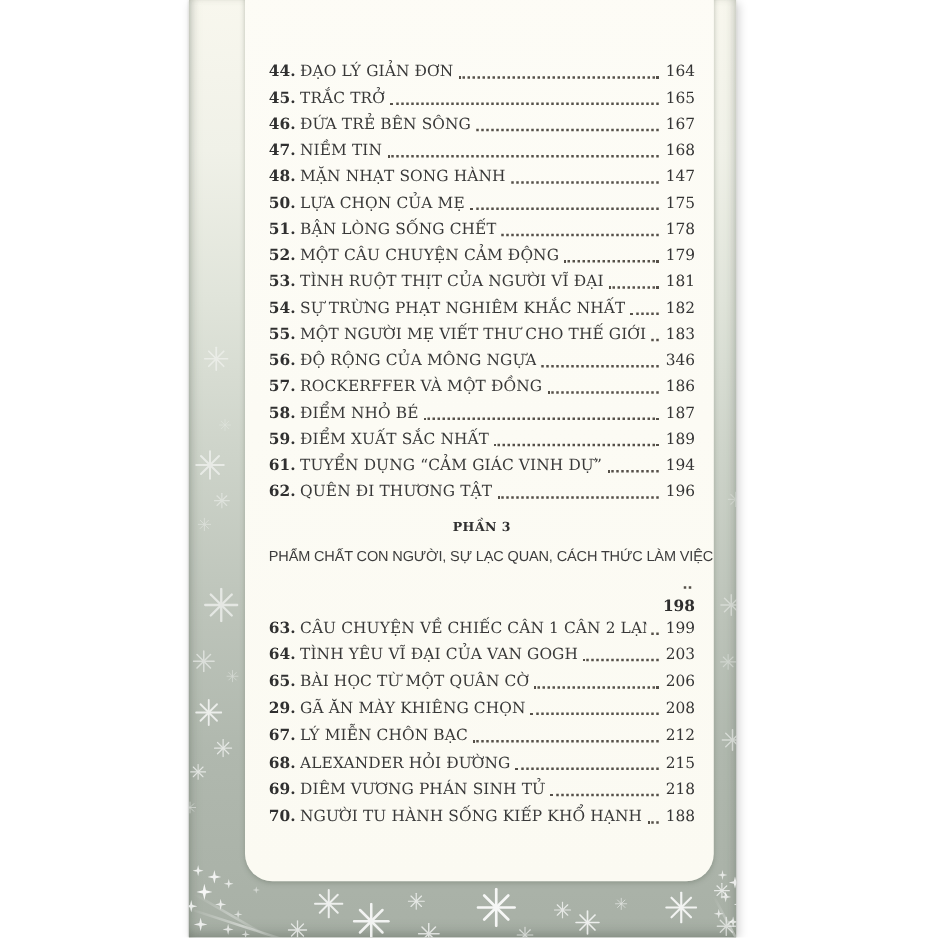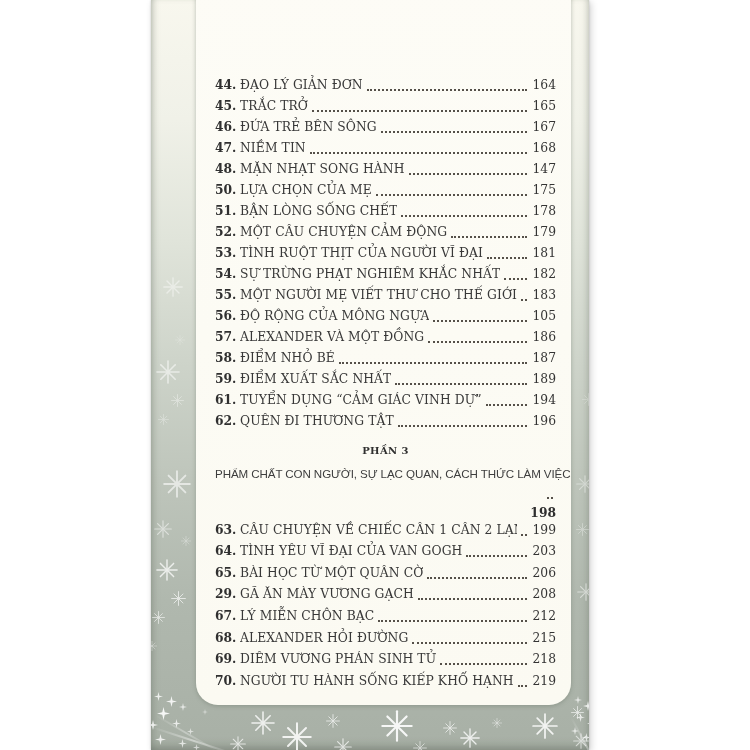--- a/index.html
+++ b/index.html
@@ -16,21 +16,21 @@
   .deco{position:absolute;z-index:1;}
   .streak{position:absolute;z-index:1;height:2px;border-radius:2px;
     background:linear-gradient(90deg,rgba(255,255,255,0),rgba(255,255,255,.9),rgba(255,255,255,0));}
   .panel{
     position:absolute;left:45px;top:-30px;width:375px;height:735px;z-index:2;
     background:linear-gradient(180deg,#fdfcf6 0%,#fbfaf2 100%);
     border-radius:22px;
     box-shadow:0 1px 4px rgba(105,115,103,.45);
   }
   .toc{position:absolute;left:45px;top:46px;width:375px;z-index:3;
-    padding:0 15px 0 19px;color:#383838;margin-top:28px;}
+    padding:0 15px 0 19px;color:#383838;}
   .row{display:flex;align-items:flex-end;height:21px;font-size:12.3px;line-height:20px;}
   .rows-b .row{height:21.6px;align-items:flex-end;}
   .row .num{flex:0 0 25px;width:25px;font-weight:bold;color:#303030;}
   .row .title{white-space:nowrap;overflow:hidden;flex:0 1 auto;letter-spacing:.1px;}
   .row .dots{flex:1 1 auto;min-width:6px;border-bottom:2px dotted #555049;margin:0 3px 4px 4px;}
   .row .page-num{flex:0 0 auto;text-align:right;min-width:26px;color:#343434;}
   .section-row .title,.section-row .page-num{font-weight:bold;color:#2e2e2e;}
   .part-head{margin-top:8px;height:24px;line-height:24px;text-align:center;
     font-weight:bold;font-size:10px;letter-spacing:.4px;color:#2f2f2f;}
   .part-sub{margin-top:2px;height:17px;line-height:17px;text-align:center;white-space:nowrap;
@@ -125,25 +125,25 @@
           <div class="row">
             <span class="num">55.</span>
             <span class="title">MỘT NGƯỜI MẸ VIẾT THƯ CHO THẾ GIỚI</span>
             <span class="dots"></span>
             <span class="page-num">183</span>
           </div>
           <div class="row">
             <span class="num">56.</span>
             <span class="title">ĐỘ RỘNG CỦA MÔNG NGỰA</span>
             <span class="dots"></span>
-            <span class="page-num">105</span>
+            <span class="page-num">346</span>
           </div>
           <div class="row">
             <span class="num">57.</span>
-            <span class="title">ALEXANDER VÀ MỘT ĐỒNG</span>
+            <span class="title">ROCKERFFER VÀ MỘT ĐỒNG</span>
             <span class="dots"></span>
             <span class="page-num">186</span>
           </div>
           <div class="row">
             <span class="num">58.</span>
             <span class="title">ĐIỂM NHỎ BÉ</span>
             <span class="dots"></span>
             <span class="page-num">187</span>
           </div>
           <div class="row">
@@ -186,21 +186,21 @@
             <span class="page-num">203</span>
           </div>
           <div class="row">
             <span class="num">65.</span>
             <span class="title">BÀI HỌC TỪ MỘT QUÂN CỜ</span>
             <span class="dots"></span>
             <span class="page-num">206</span>
           </div>
           <div class="row">
             <span class="num">29.</span>
-            <span class="title">GÃ ĂN MÀY VƯƠNG GẠCH</span>
+            <span class="title">GÃ ĂN MÀY KHIÊNG CHỌN</span>
             <span class="dots"></span>
             <span class="page-num">208</span>
           </div>
           <div class="row">
             <span class="num">67.</span>
             <span class="title">LÝ MIỄN CHÔN BẠC</span>
             <span class="dots"></span>
             <span class="page-num">212</span>
           </div>
           <div class="row">
@@ -212,21 +212,21 @@
           <div class="row">
             <span class="num">69.</span>
             <span class="title">DIÊM VƯƠNG PHÁN SINH TỬ</span>
             <span class="dots"></span>
             <span class="page-num">218</span>
           </div>
           <div class="row">
             <span class="num">70.</span>
             <span class="title">NGƯỜI TU HÀNH SỐNG KIẾP KHỔ HẠNH</span>
             <span class="dots"></span>
-            <span class="page-num">219</span>
+            <span class="page-num">188</span>
           </div>
         </div>
     </div>
   <svg class="deco" style="left: 12px; top: 277px; width: 20px; height: 20px; opacity: 0.45;">
         <use href="#flake8"></use>
       </svg>
       <svg class="deco" style="left: 24px; top: 335px; width: 10px; height: 10px; opacity: 0.25;">
         <use href="#flake8"></use>
       </svg>
       <svg class="deco" style="left: 5px; top: 360px; width: 24px; height: 24px; opacity: 0.55;">

